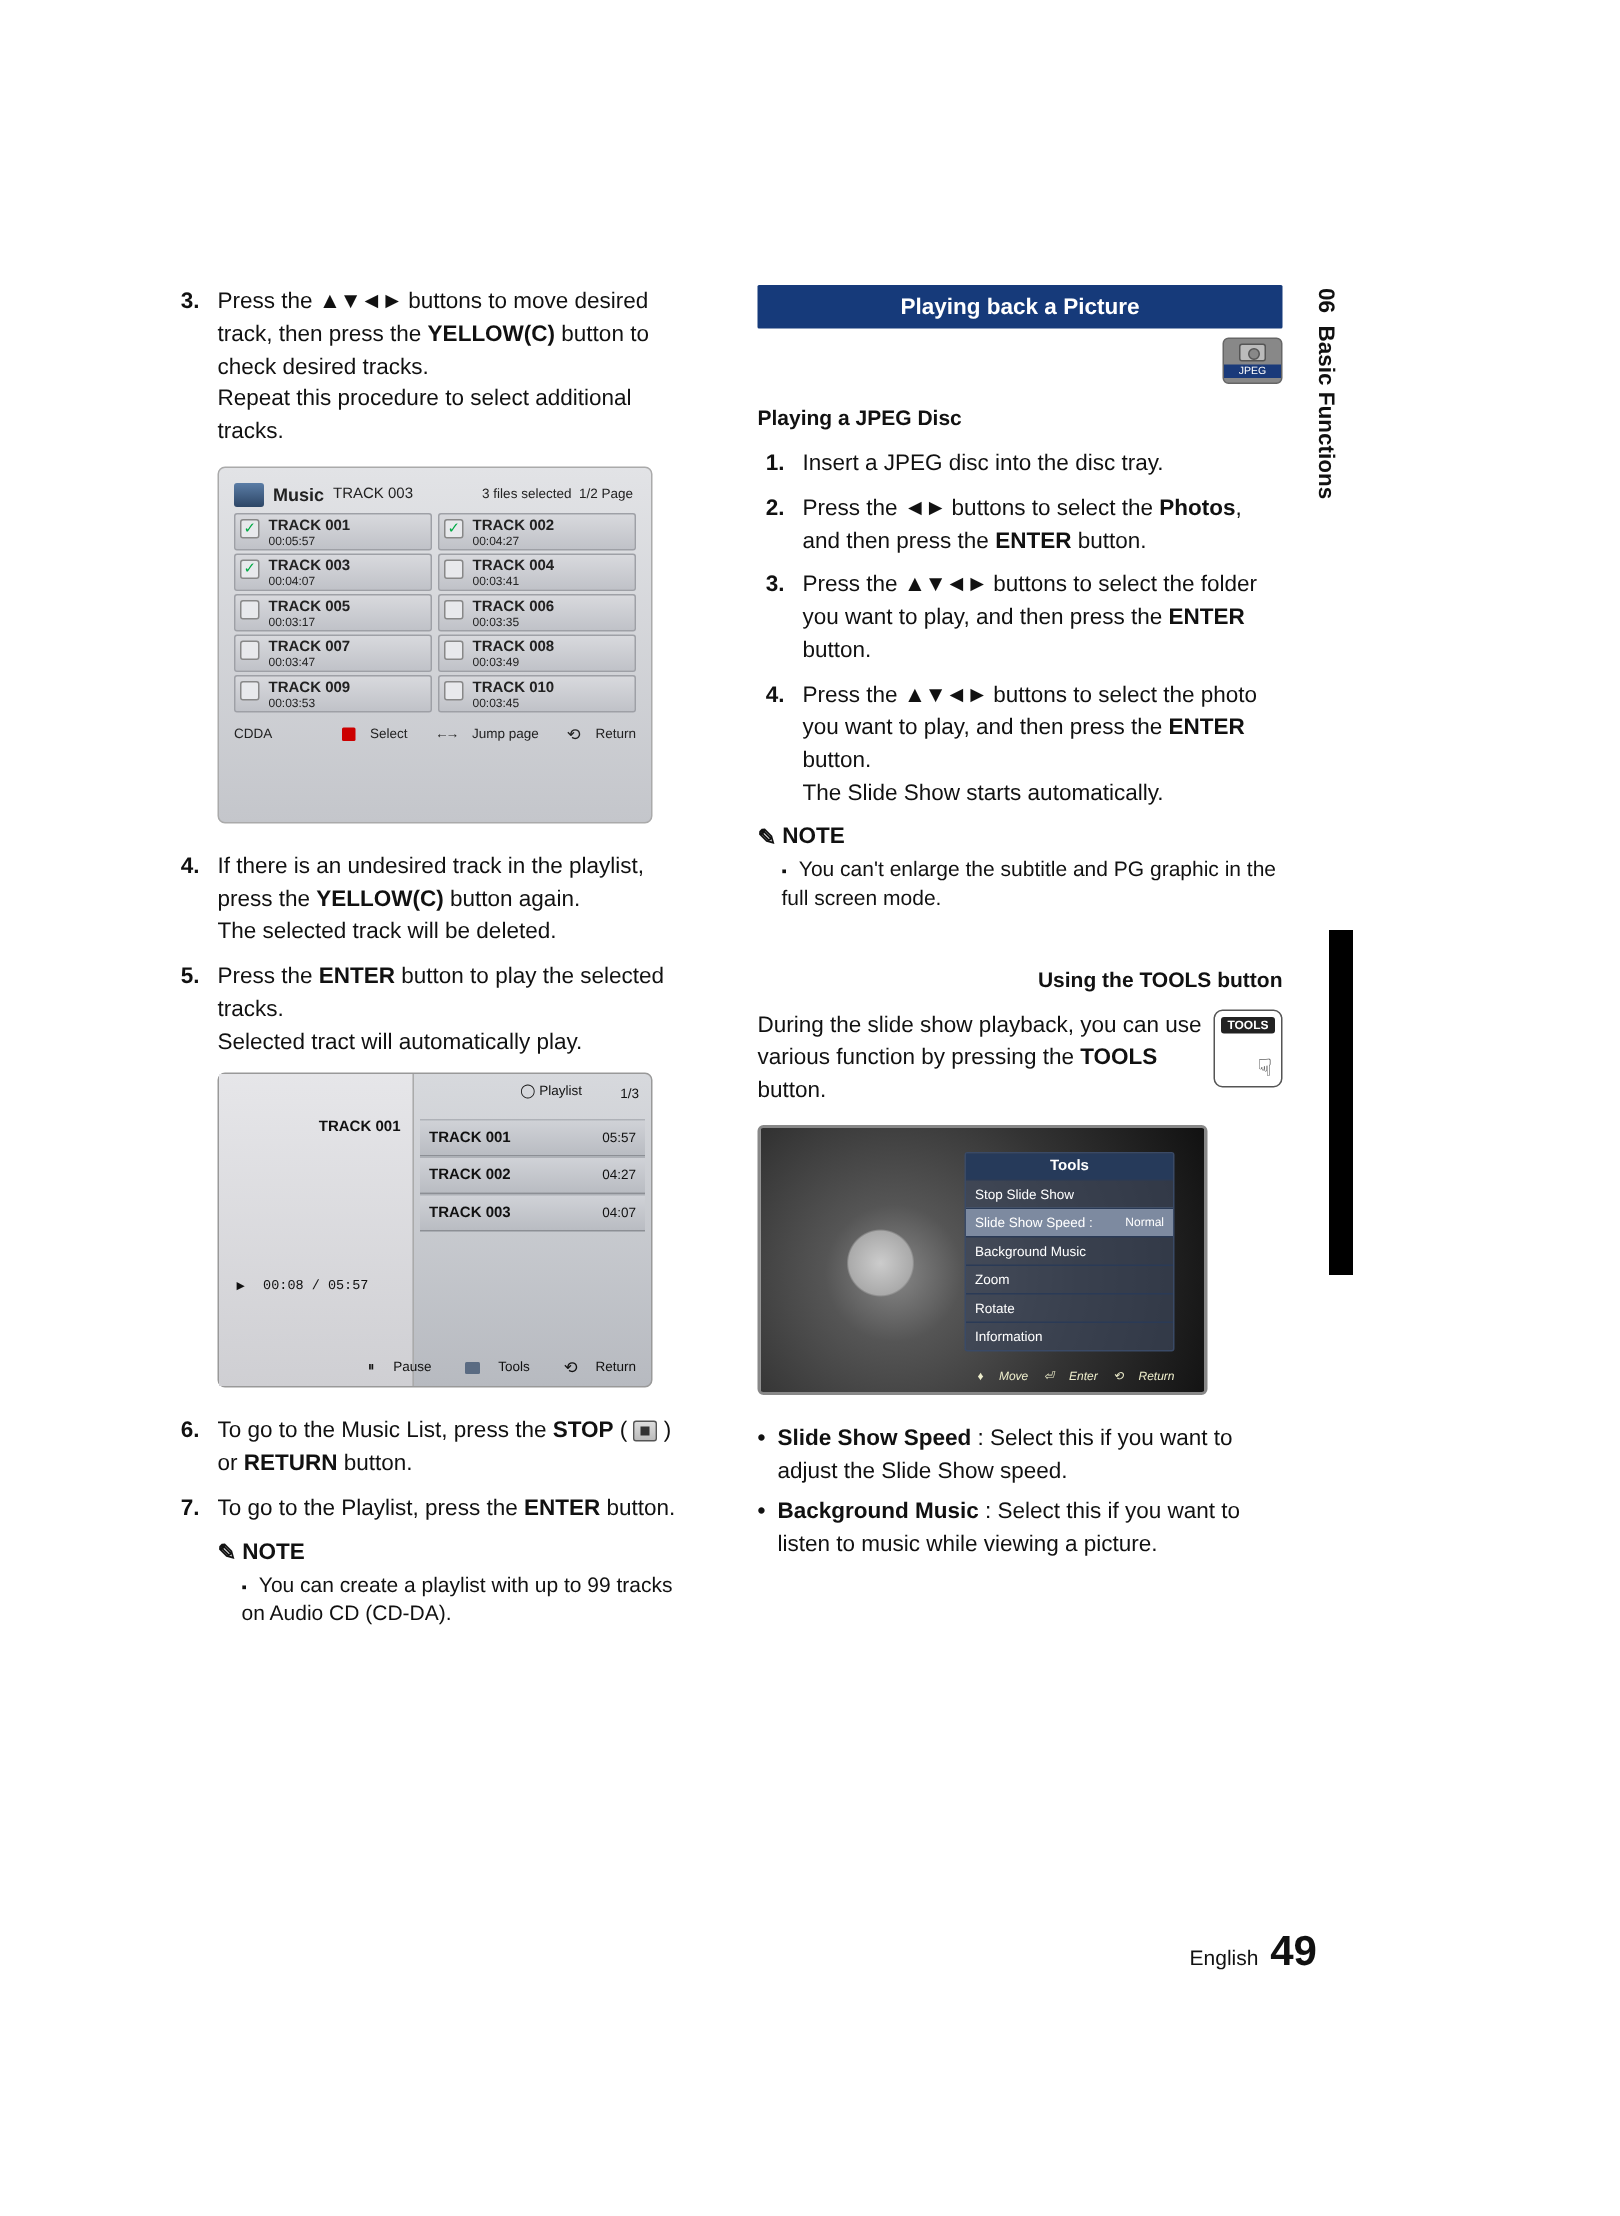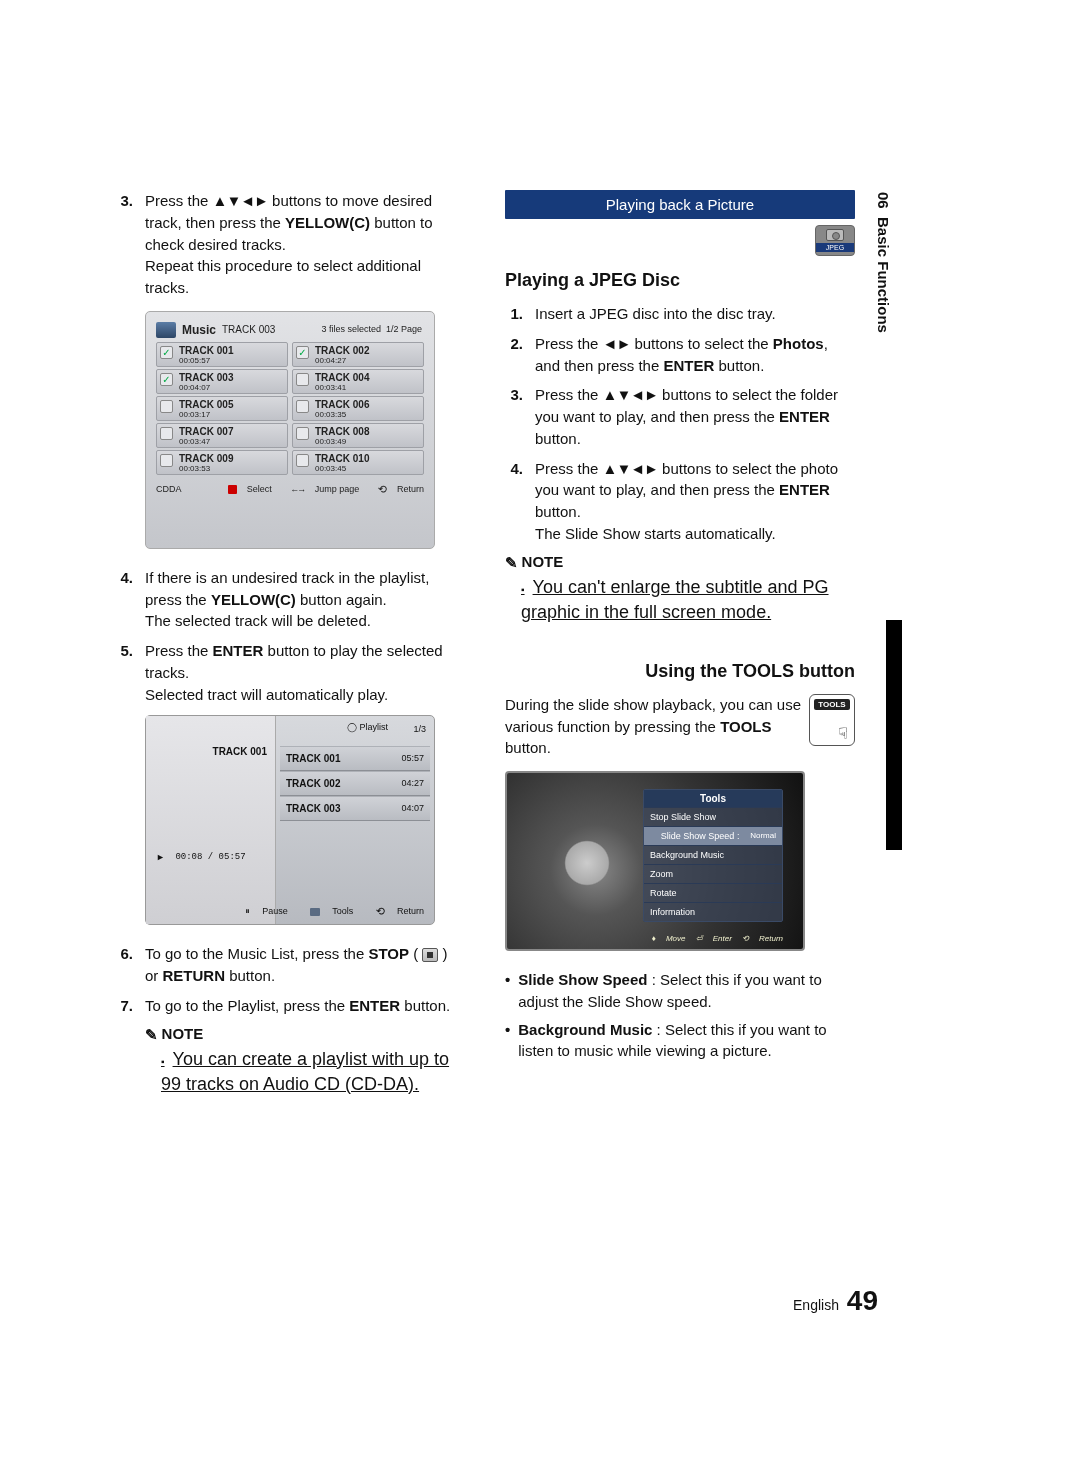--- a/index.html
+++ b/index.html
@@ -108,27 +108,27 @@
   .shot2-footer {
     position: absolute; bottom: 6px; right: 10px;
     font-size: 9px;
   }
   .shot2-footer span { margin-left: 10px; }
   .tool-sq { display: inline-block; width: 10px; height: 8px; background: #5a6b82; border-radius: 1px; vertical-align: middle; margin-right: 2px; }
   .ret-icn { display: inline-block; font-size: 11px; margin-right: 2px; vertical-align: middle; }
   
   .note-head { font-weight: bold; font-size: 15px; margin: 8px 0 4px 30px; }
   .note-icon { display: inline-block; transform: translateY(1px); margin-right: 4px; }
-  .note-list { list-style: none; margin-left: 46px; font-size: 18px; line-height: 1.4; text-decoration: underline; }
+  .note-list { list-style: none; margin-left: 46px; font-size: 14px; line-height: 1.4; }
   .note-list li::before { content: "▪"; margin-right: 8px; font-size: 10px; }
   
   .section-bar {
     background: #163a7a;
     color: #fff;
-    font-weight: normal;
+    font-weight: bold;
     font-size: 15px;
     padding: 6px 0;
     text-align: center;
     border-radius: 1px;
     margin-bottom: 6px;
   }
   .badge-row { display: flex; justify-content: flex-end; margin-bottom: 10px; }
   .jpeg-badge {
     width: 40px;
     background: #888;
@@ -142,21 +142,21 @@
     background: #bbb; border: 1px solid #555;
     margin: 0 auto 2px; border-radius: 2px;
     position: relative;
   }
   .jpeg-badge .cam::after {
     content: ""; position: absolute; width: 6px; height: 6px;
     background: #888; border: 1px solid #555; border-radius: 50%;
     left: 5px; top: 2px;
   }
   .jpeg-badge .lbl { font-size: 7px; color: #fff; background: #1a3a7a; padding: 1px 0; }
-  .h2 { font-size: 18px; font-weight: 800; margin: 14px 0 12px; }
+  .h2 { font-size: 14px; font-weight: 800; margin: 14px 0 12px; }
   .para { font-size: 15px; line-height: 1.45; margin-bottom: 12px; }
   .tools-btn-ill {
     float: right; width: 46px; height: 52px;
     border: 1px solid #555; border-radius: 6px;
     background: #fff; margin: 0 0 6px 8px;
     position: relative;
   }
   .tools-btn-ill .lbl {
     position: absolute; top: 4px; left: 4px; right: 4px;
     background: #222; color: #fff; font-size: 8px; font-weight: bold;
@@ -183,21 +183,21 @@
   }
   .shot3 .menu {
     position: absolute; right: 20px; top: 16px; width: 140px;
     background: rgba(60,70,90,0.7);
     border: 1px solid #3a4a66;
     border-radius: 2px;
     font-size: 9px; color: #fff;
   }
   .shot3 .menu .t { background: #263a5a; text-align: center; font-weight: bold; padding: 3px 0; font-size: 10px; }
   .shot3 .menu .row { padding: 4px 6px; border-top: 1px solid #2a3a56; }
-  .shot3 .menu .row.sel { background: #7d8aa0; text-align: center; }
+  .shot3 .menu .row.sel { background: #7d8aa0; }
   .shot3 .menu .row .val { float: right; font-size: 8px; }
   .shot3 .foot {
     position: absolute; right: 20px; bottom: 6px;
     font-size: 8px; color: #eec; font-style: italic;
   }
   .shot3 .foot span { margin-left: 8px; }
   
   .bul-list { list-style: none; font-size: 15px; line-height: 1.45; }
   .bul-list li { display: flex; gap: 8px; margin-bottom: 6px; }
   .bul-list li::before { content: "•"; font-weight: bold; }

